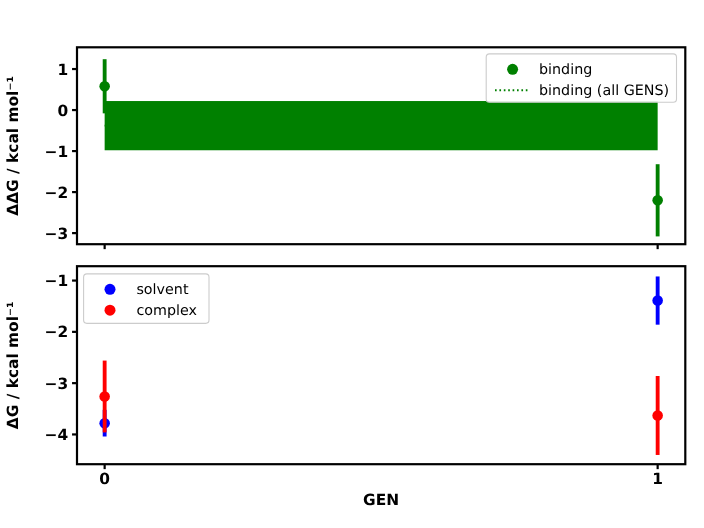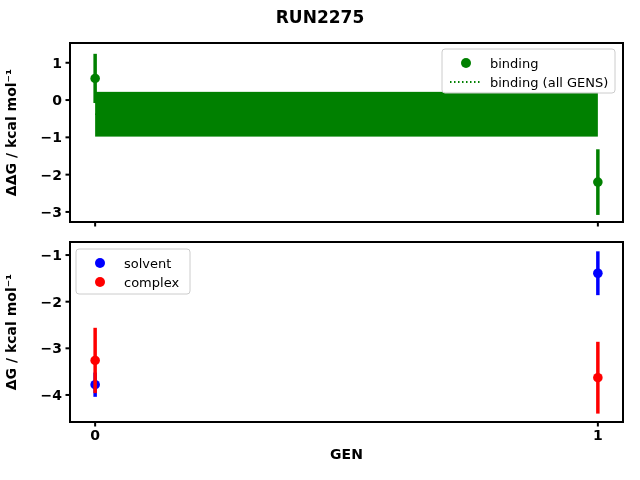--- a/index.html
+++ b/index.html
@@ -9,21 +9,20 @@
             font-size:17px;font-weight:bold;color:#000;}
   svg text{font-family:"DejaVu Sans","Liberation Sans",sans-serif;}
   .tick-label{font-size:14px;font-weight:bold;fill:#000;}
   .axis-label{font-size:14px;font-weight:bold;fill:#000;}
   .legend-label{font-size:13px;font-weight:normal;fill:#000;}
 </style>
 </head>
 <body>
 
 <div class="figure">
-  <div class="suptitle">RUN2275</div>
   <svg id="chart" width="640" height="480" viewBox="0 0 640 480">
       <rect x="95.13636363636364" y="91.85208333333334" width="502.72727272727275" height="44.749999999999986" fill="#008000"></rect>
       <line x1="95.13636363636364" x2="597.8636363636364" y1="114.22708333333334" y2="114.22708333333334" stroke="#008000" stroke-width="1.5" stroke-dasharray="1.5,2.5"></line>
       <line x1="95.13636363636364" x2="95.13636363636364" y1="53.81458333333333" y2="103.03958333333334" stroke="#008000" stroke-width="3.5"></line>
       <circle cx="95.13636363636364" cy="78.42708333333334" r="4.8" fill="#008000"></circle>
       <line x1="597.8636363636364" x2="597.8636363636364" y1="149.28125" y2="214.91458333333335" stroke="#008000" stroke-width="3.5"></line>
       <circle cx="597.8636363636364" cy="182.0979166666667" r="4.8" fill="#008000"></circle>
       <rect x="70" y="43" width="553" height="179" fill="none" stroke="#000000" stroke-width="2"></rect>
       <line x1="65.5" x2="70" y1="62.764583333333334" y2="62.764583333333334" stroke="#000000" stroke-width="2"></line>
       <text x="62" y="67.76458333333333" text-anchor="end" class="tick-label">1</text>

